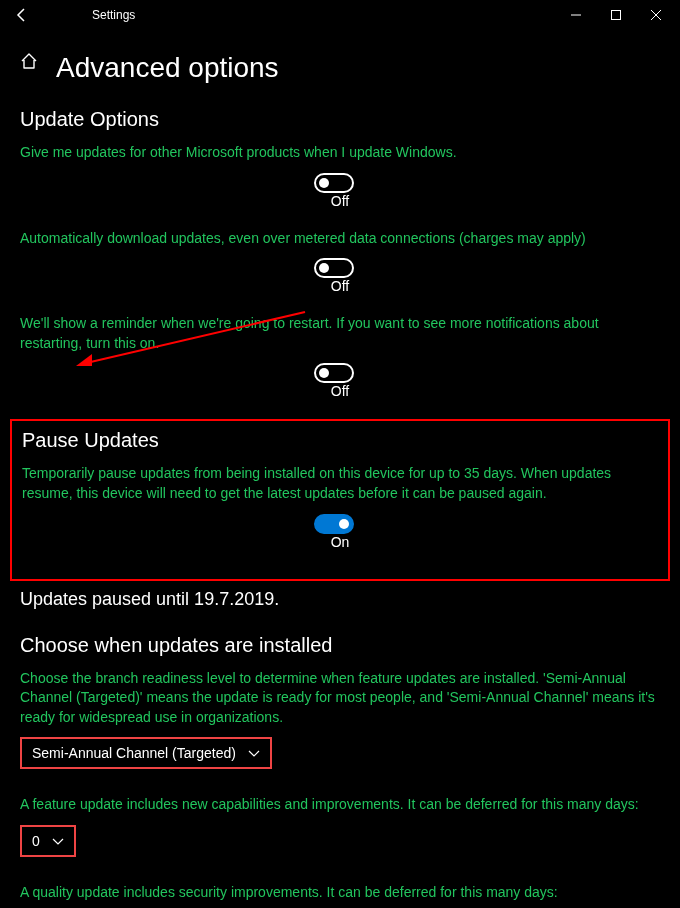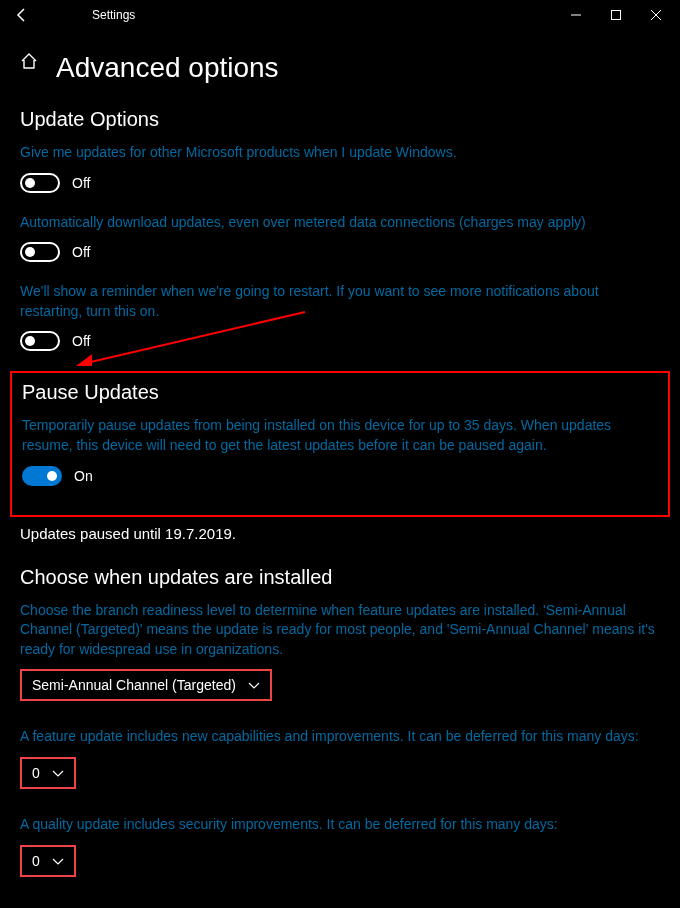--- a/index.html
+++ b/index.html
@@ -69,28 +69,29 @@
       font-size: 20px;
       font-weight: 400;
       margin-top: 24px;
       margin-bottom: 12px;
     }
     .section-heading.first {
       margin-top: 8px;
     }
     .option-desc {
       font-size: 14px;
-      color: #0369a1;
+      color: #22c55e;
       line-height: 1.4;
       margin-bottom: 10px;
     }
     .toggle-row {
       display: flex;
       align-items: center;
       margin-bottom: 20px;
+      flex-direction: column;
     }
     .toggle {
       width: 40px;
       height: 20px;
       border: 2px solid #fff;
       border-radius: 10px;
       position: relative;
       cursor: pointer;
       margin-right: 12px;
       background: transparent;
@@ -121,21 +122,21 @@
       margin-left: -10px;
       padding-left: 10px;
       margin-right: -10px;
       padding-right: 10px;
     }
     .arrow-svg {
       position: absolute;
       pointer-events: none;
     }
     .status-text {
-      font-size: 15px;
+      font-size: 18px;
       margin-top: 8px;
       margin-bottom: 8px;
     }
     .dropdown {
       display: inline-flex;
       align-items: center;
       border: 2px solid #ef4444;
       padding: 6px 10px;
       font-size: 14px;
       cursor: pointer;

